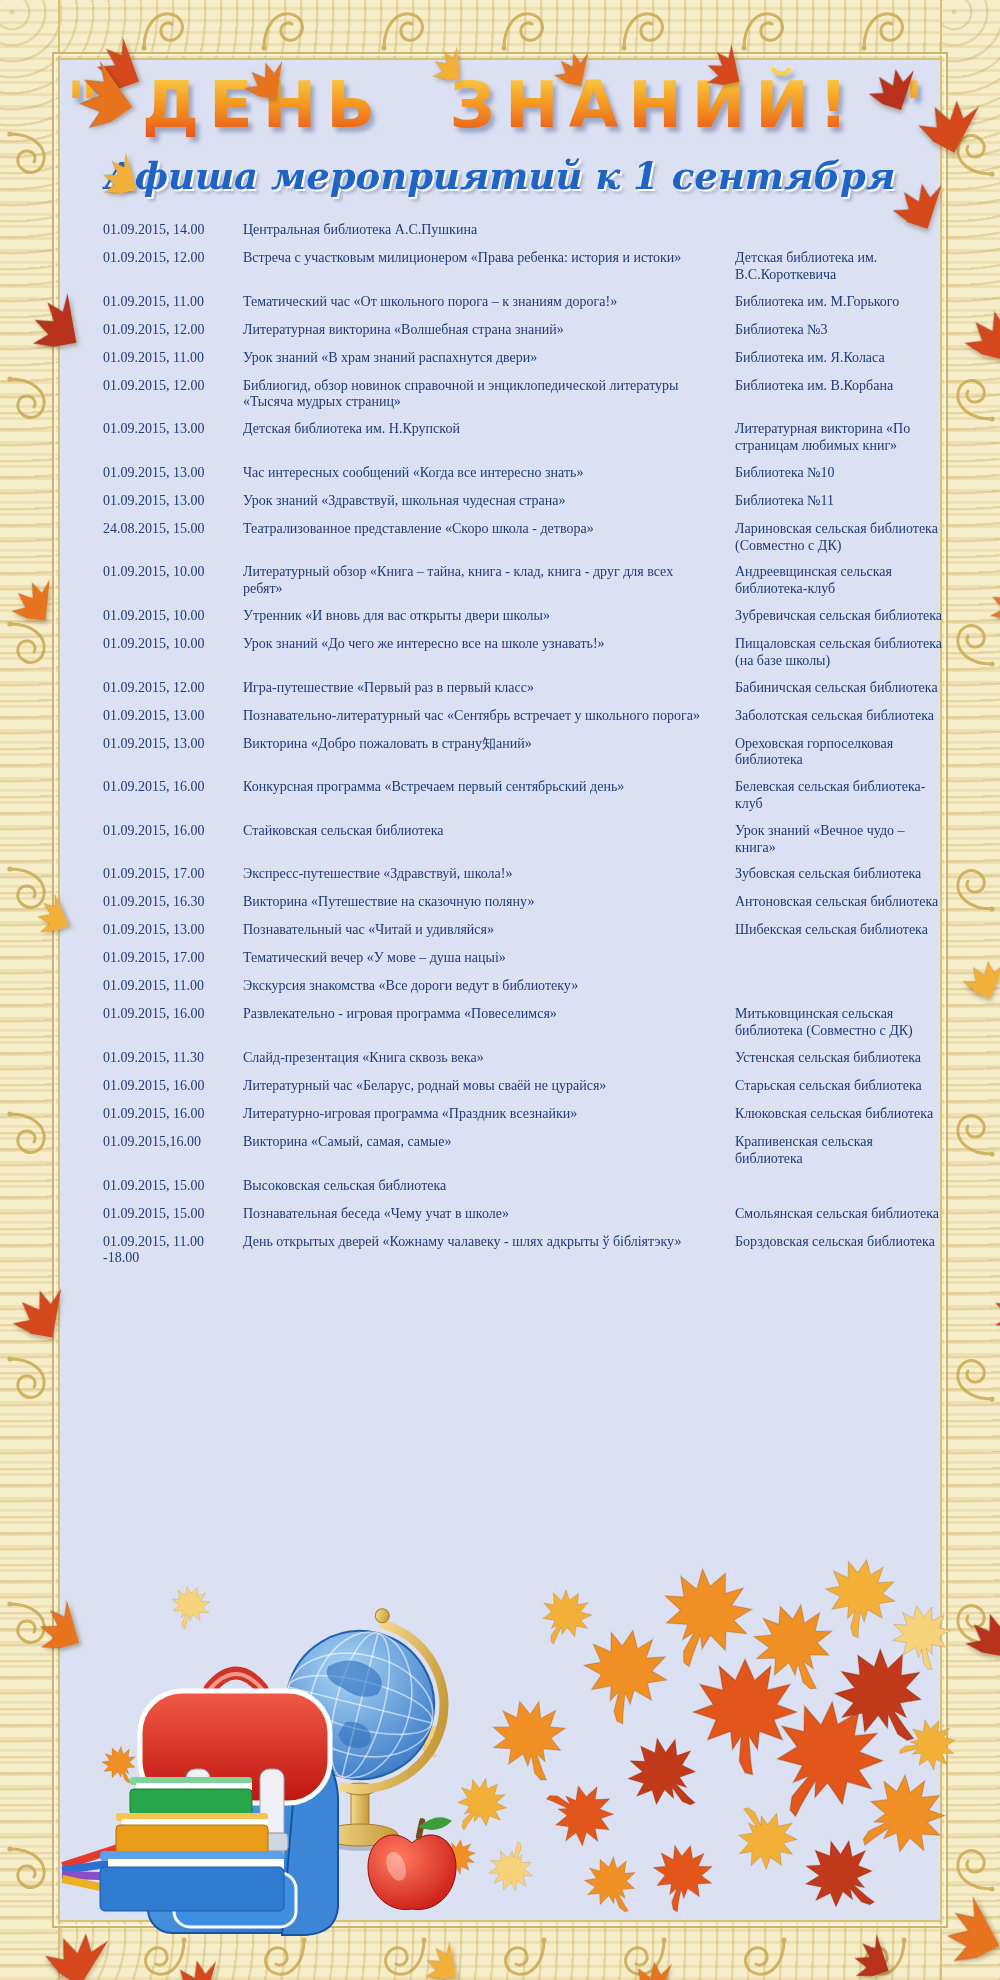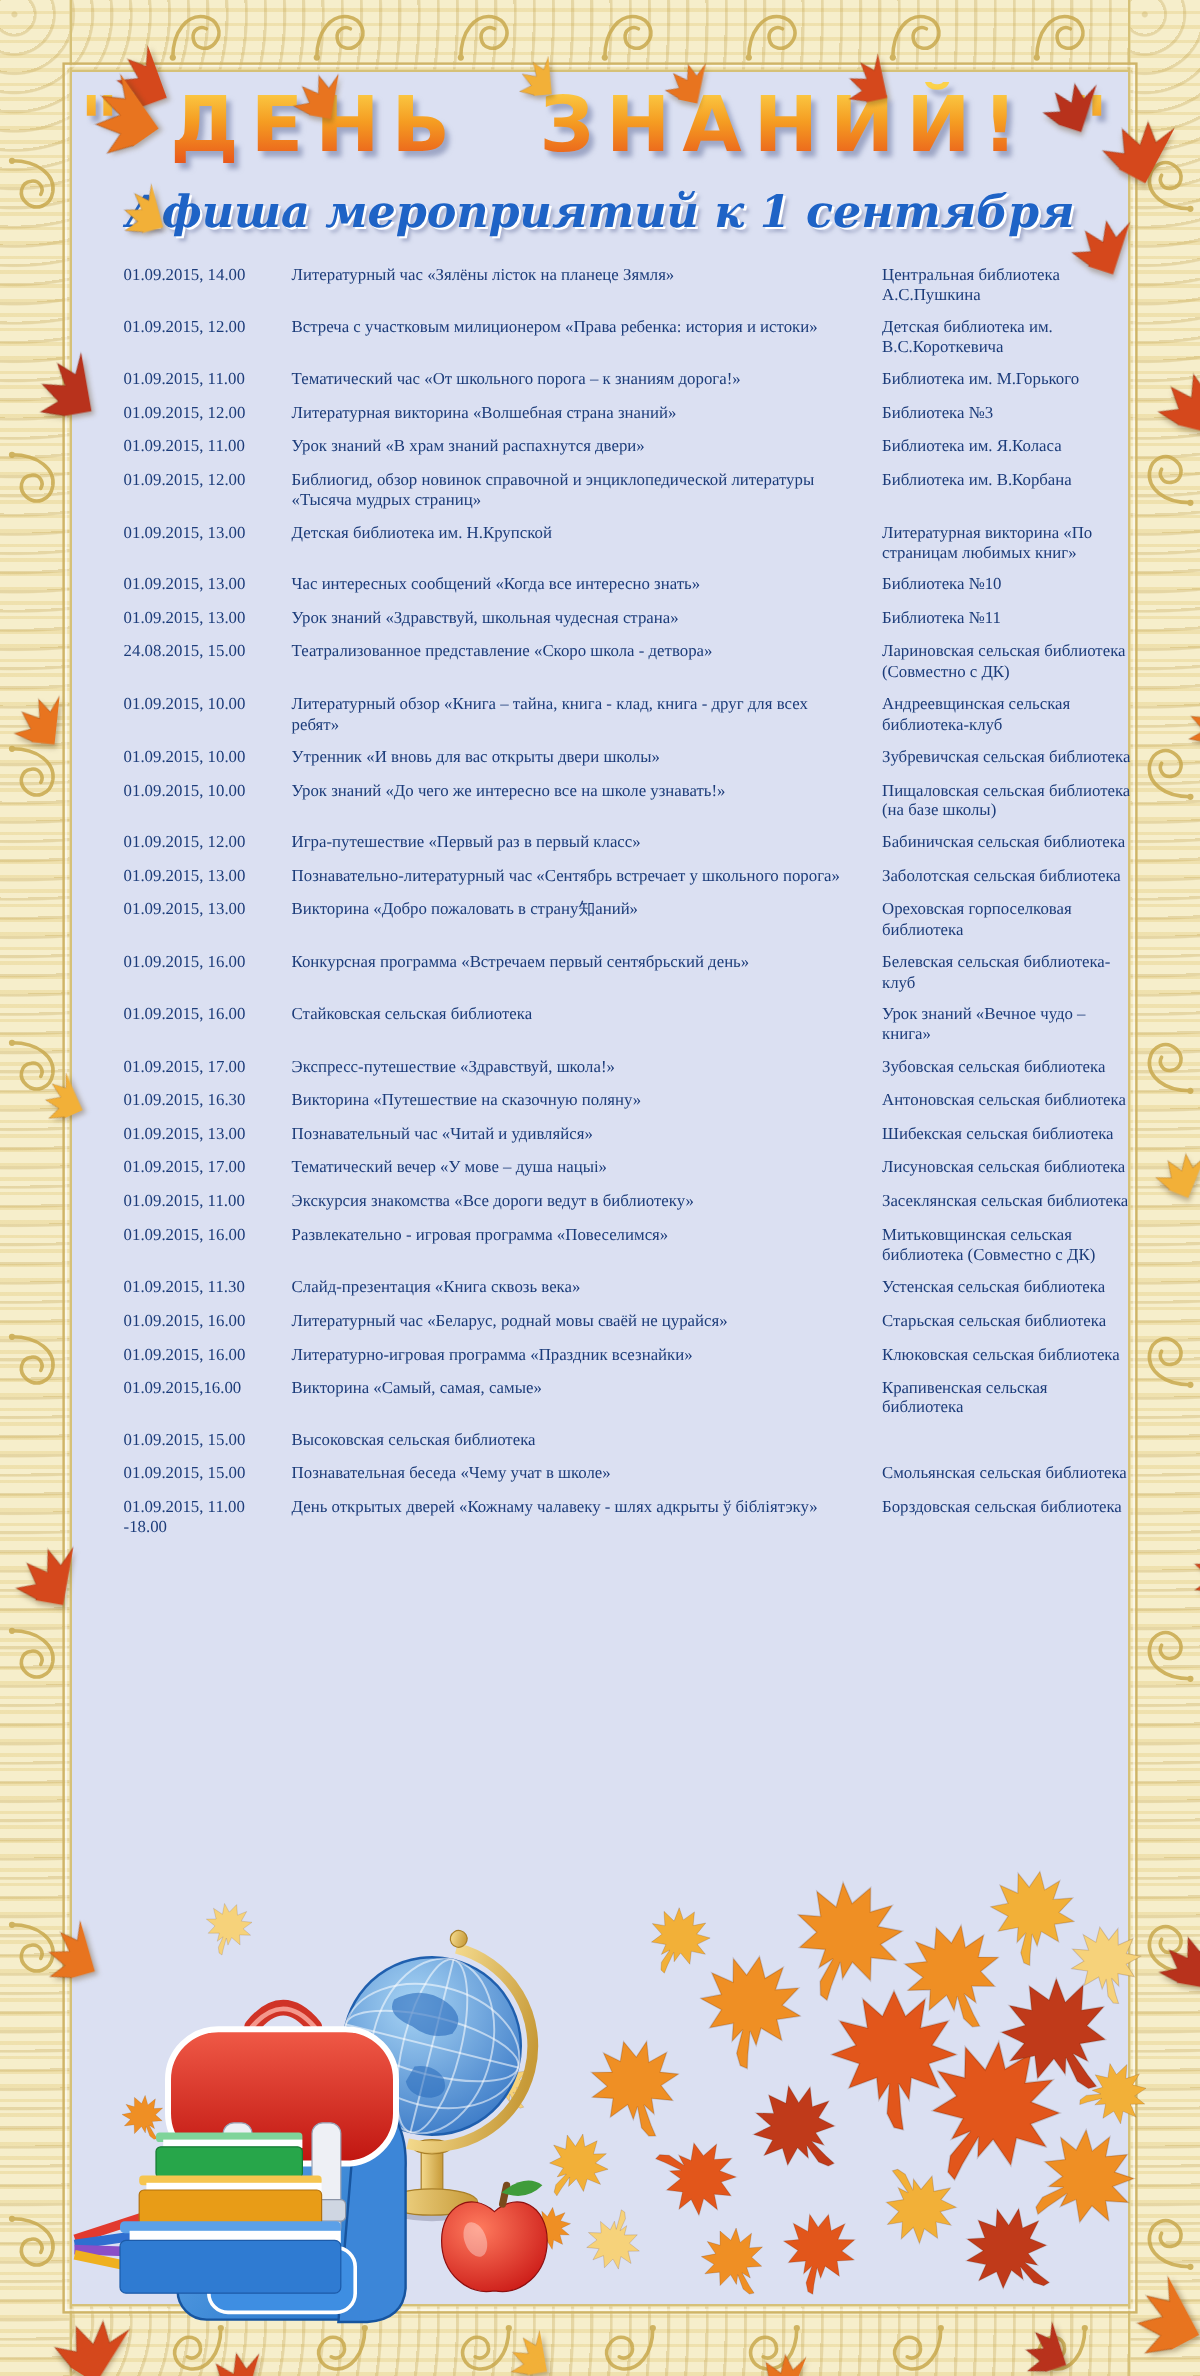--- a/index.html
+++ b/index.html
@@ -255,21 +255,20 @@
         <use href="#leafSym" fill="#d5481c"></use>
       </svg>
     </div>
 
   <div class="content">
     <h1 class="title">" ДЕНЬ  ЗНАНИЙ! "</h1>
     <h2 class="subtitle">Афиша мероприятий к 1 сентября</h2>
     <div class="events" id="events">
     <div class="event-row">
       <div class="cell date">01.09.2015, 14.00</div>
-      <div class="cell desc">Литературный час «Зялёны лісток на планеце Зямля»</div>
       <div class="cell venue">Центральная библиотека А.С.Пушкина</div>
     </div>
 
     <div class="event-row">
       <div class="cell date">01.09.2015, 12.00</div>
       <div class="cell desc">Встреча с участковым милиционером «Права ребенка: история и истоки»</div>
       <div class="cell venue">Детская библиотека им. В.С.Короткевича</div>
     </div>
 
     <div class="event-row">
@@ -382,27 +381,25 @@
 
     <div class="event-row">
       <div class="cell date">01.09.2015, 13.00</div>
       <div class="cell desc">Познавательный час «Читай и удивляйся»</div>
       <div class="cell venue">Шибекская сельская библиотека</div>
     </div>
 
     <div class="event-row">
       <div class="cell date">01.09.2015, 17.00</div>
       <div class="cell desc">Тематический вечер «У мове – душа нацыі»</div>
-      <div class="cell venue">Лисуновская сельская библиотека</div>
     </div>
 
     <div class="event-row">
       <div class="cell date">01.09.2015, 11.00</div>
       <div class="cell desc">Экскурсия знакомства «Все дороги ведут в библиотеку»</div>
-      <div class="cell venue">Засеклянская сельская библиотека</div>
     </div>
 
     <div class="event-row">
       <div class="cell date">01.09.2015, 16.00</div>
       <div class="cell desc">Развлекательно - игровая программа «Повеселимся»</div>
       <div class="cell venue">Митьковщинская сельская библиотека (Совместно с ДК)</div>
     </div>
 
     <div class="event-row">
       <div class="cell date">01.09.2015, 11.30</div>

